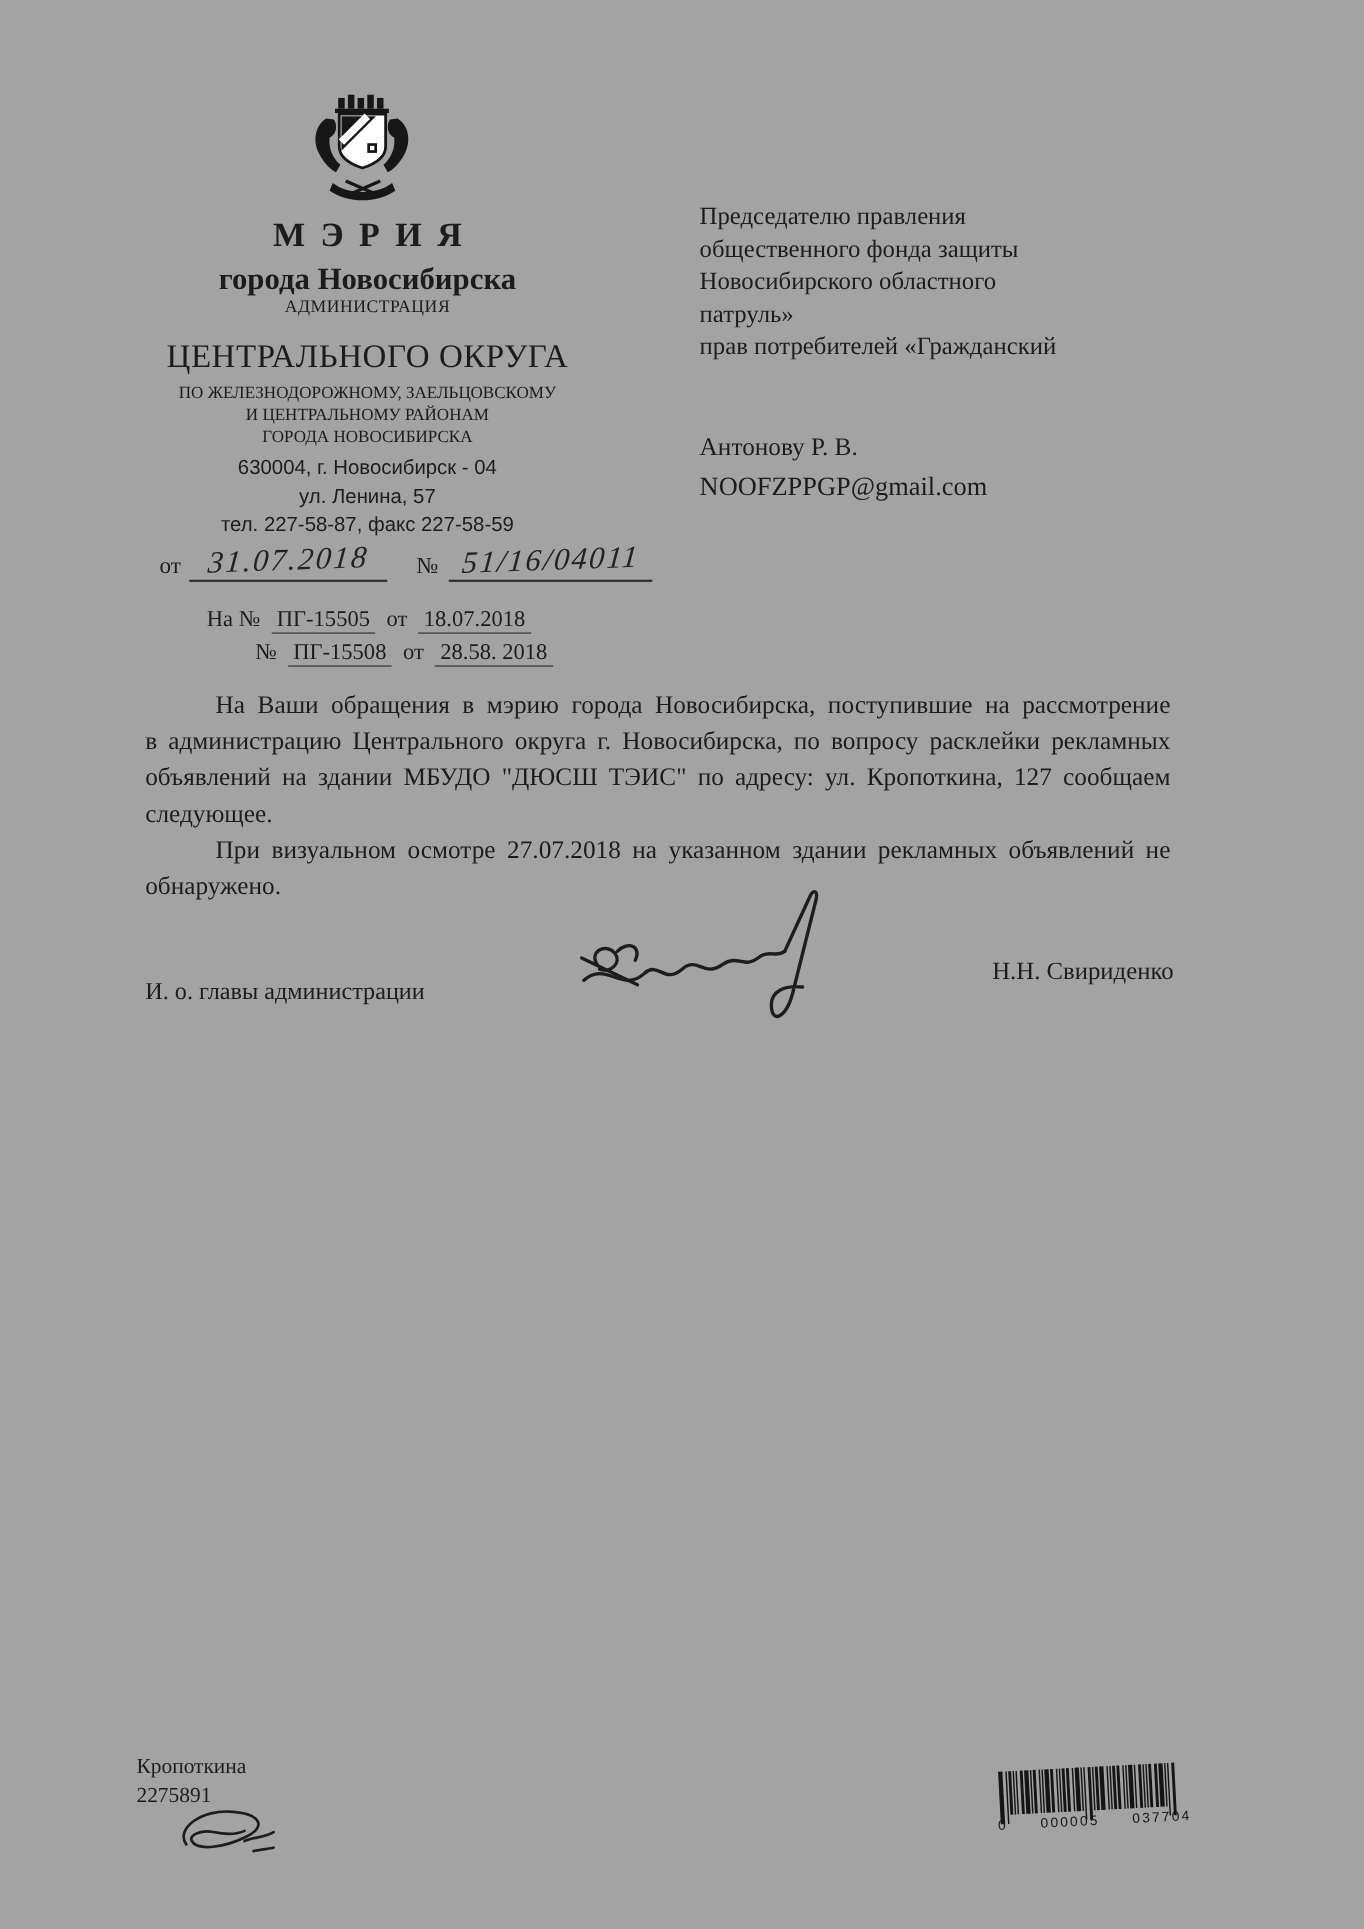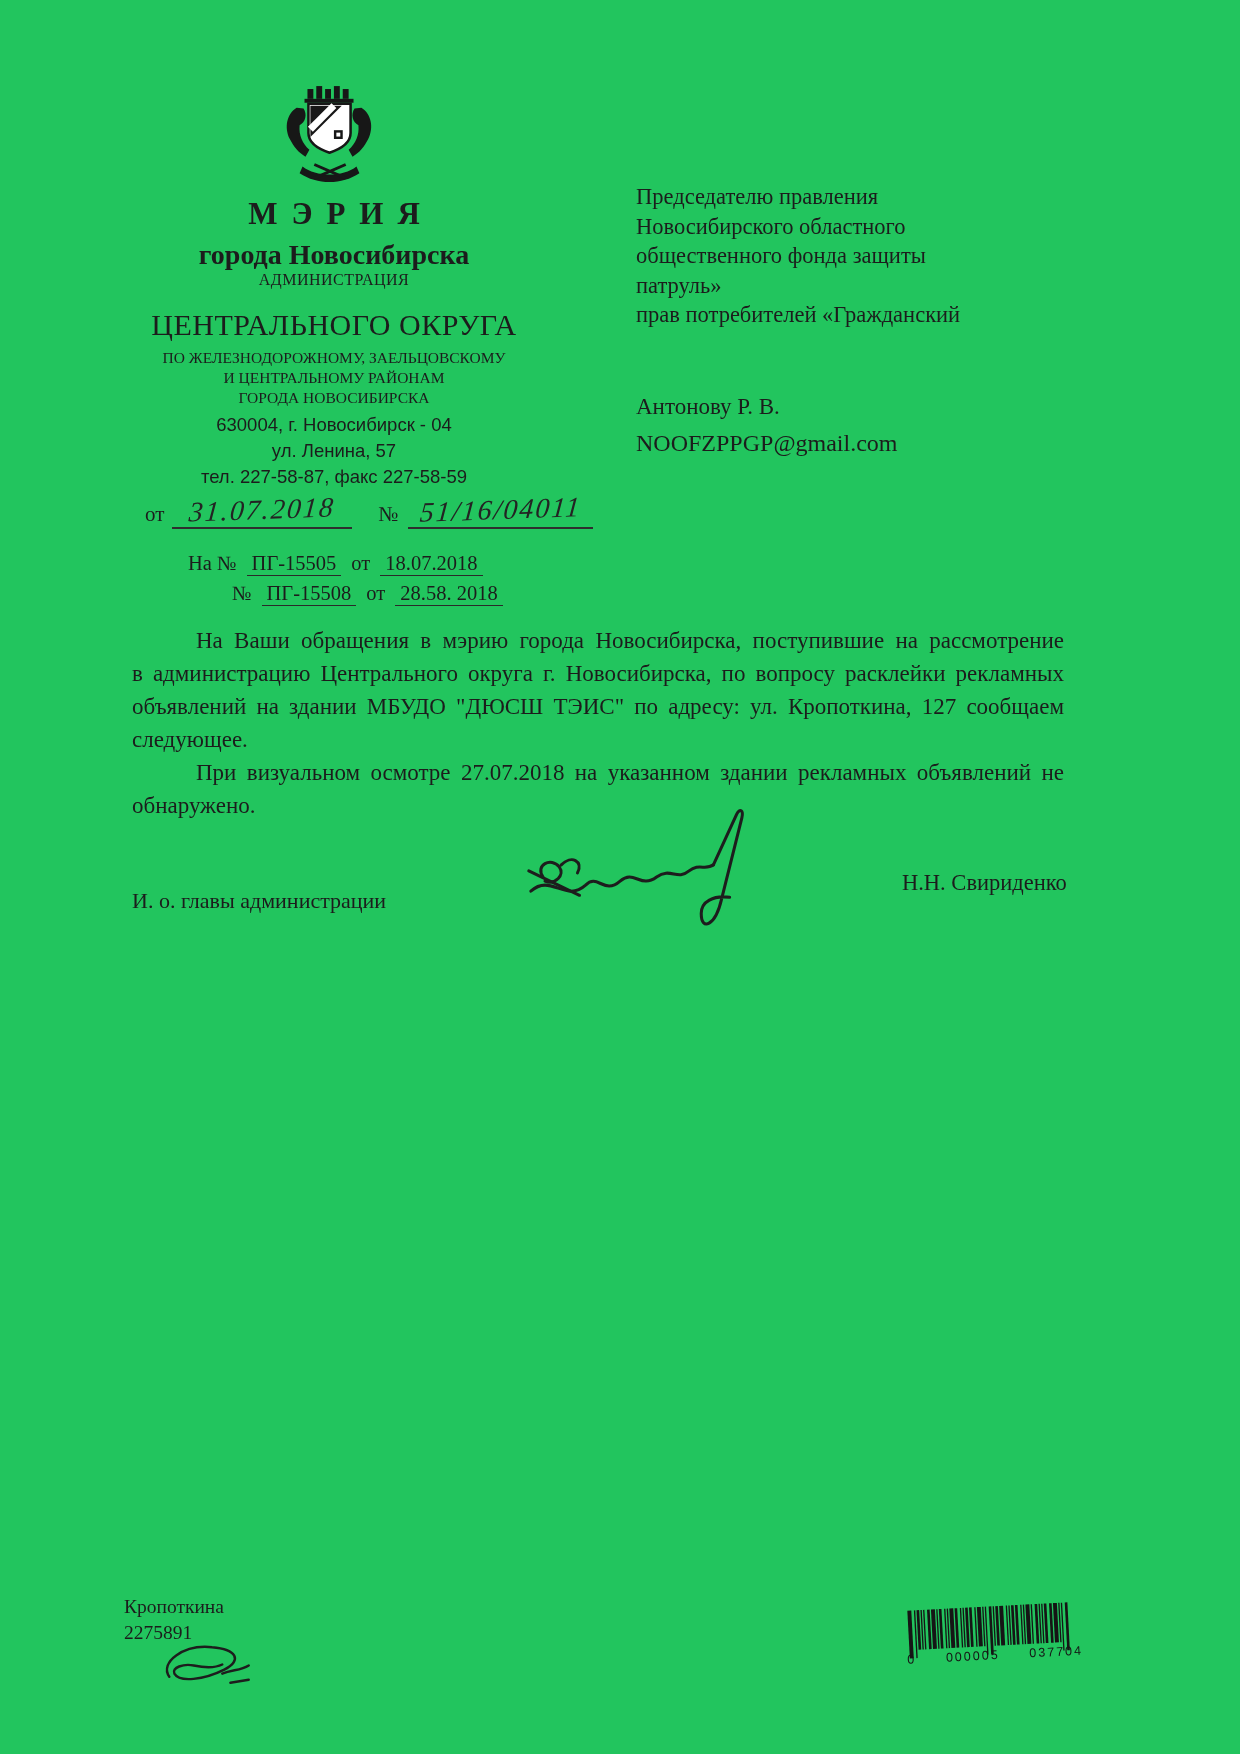--- a/index.html
+++ b/index.html
@@ -1,19 +1,19 @@
 <!DOCTYPE html>
 <html><head>
 <meta charset="utf-8">
 <style>
   * { margin:0; padding:0; box-sizing:border-box; }
   html,body { background:#e9e9e9; }
   .page {
     position:relative; width:1240px; height:1754px; margin:0 auto;
-    background:#22c55e; color:#1c1c1c; overflow:hidden;
+    background:#a3a3a3; color:#1c1c1c; overflow:hidden;
     font-family:"Liberation Serif", serif;
   }
   .abs { position:absolute; }
 
   
   .emblem { left:281px; top:84px; width:98px; height:110px; }
   .letterhead { left:106px; top:196px; width:456px; text-align:center; }
   .org-title   { font-size:31px; font-weight:bold; letter-spacing:14px; padding-left:14px; }
   .org-sub     { font-size:28px; font-weight:bold; margin-top:7px; }
   .dept1       { font-size:16px; letter-spacing:0.5px;text-align:center; }
@@ -122,22 +122,22 @@
     <div>
       <span>На №</span><span class="reply-sep"></span><span class="u">ПГ-15505</span><span class="reply-sep"></span><span>от</span><span class="reply-sep"></span><span class="u">18.07.2018</span>
     </div>
     <div class="reply-row2">
       <span>№</span><span class="reply-sep"></span><span class="u">ПГ-15508</span><span class="reply-sep"></span><span>от</span><span class="reply-sep"></span><span class="u">28.58. 2018</span>
     </div>
   </div>
 
   <div class="abs recipient-org">
     <div>Председателю правления</div>
+    <div>общественного фонда защиты</div>
     <div>Новосибирского областного</div>
-    <div>общественного фонда защиты</div>
     <div>патруль»</div>
     <div>прав потребителей «Гражданский</div>
   </div>
   <div class="abs recipient-name">Антонову Р. В.</div>
   <div class="abs recipient-email">NOOFZPPGP@gmail.com</div>
 
   <div class="abs body-text">
     <p>На Ваши обращения в мэрию города Новосибирска, поступившие на рассмотрение в администрацию Центрального округа г. Новосибирска, по вопросу расклейки рекламных объявлений на здании МБУДО "ДЮСШ ТЭИС" по адресу: ул. Кропоткина, 127 сообщаем следующее.</p>
     <p>При визуальном осмотре 27.07.2018 на указанном здании  рекламных объявлений не обнаружено.</p>
   </div>

